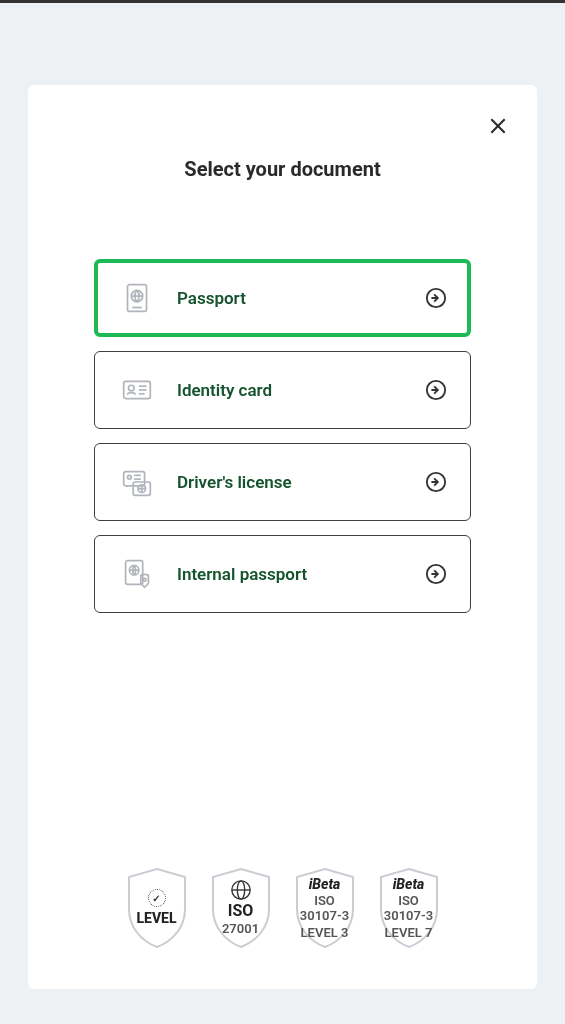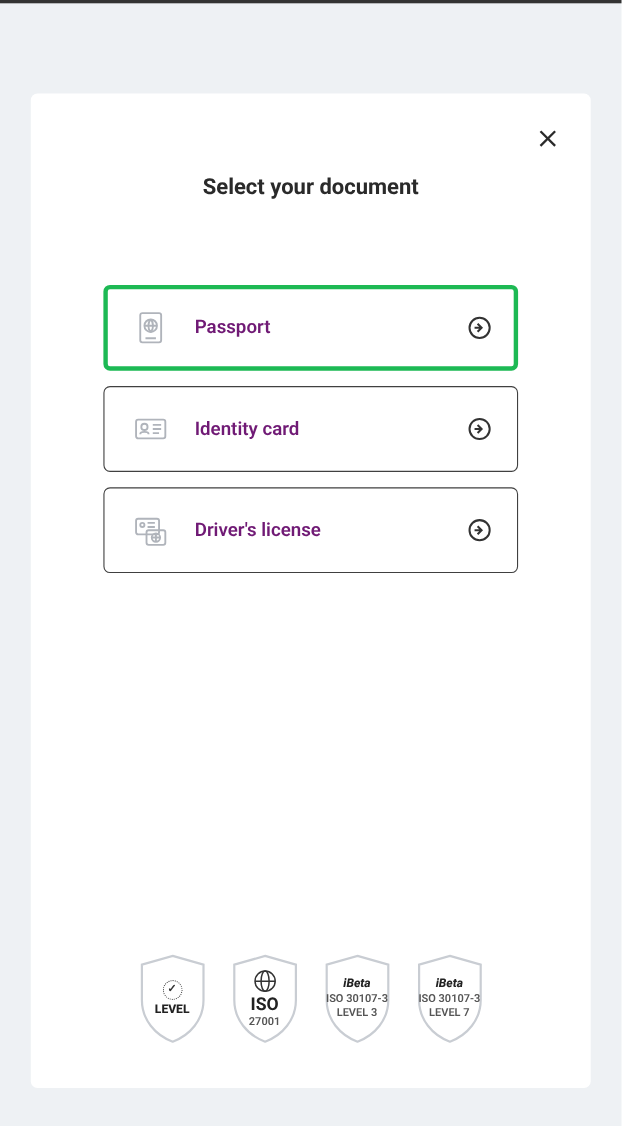--- a/index.html
+++ b/index.html
@@ -66,21 +66,21 @@
       display: flex;
       align-items: center;
       justify-content: center;
       flex-shrink: 0;
     }
     .option-icon svg { width: 38px; height: 38px; stroke: #b0b4bb; fill: none; }
     .option-label {
       flex: 1;
       font-size: 17px;
       font-weight: 600;
-      color: #701a75;
+      color: #14532d;
     }
     .option-arrow {
       width: 24px;
       height: 24px;
       display: flex;
       align-items: center;
       justify-content: center;
       flex-shrink: 0;
     }
     .option-arrow svg { width: 22px; height: 22px; stroke: #333; fill: none; stroke-width:2; }
@@ -111,23 +111,23 @@
       flex-direction: column;
       align-items: center;
       justify-content: center;
       font-size: 9px;
       font-weight: 700;
       color: #222;
       text-align: center;
       line-height: 1.15;
       padding: 0 6px;
     }
-    .badge-content .main { font-size: 11px; font-weight: 800; }
+    .badge-content .main { font-size: 14px; font-weight: 800; }
     .badge-content .mainlg { font-size: 16px; font-weight: 700; }
-    .badge-content .sub { font-size: 10px; font-weight: 600; color: #555; margin-top: 2px; }
+    .badge-content .sub { font-size: 13px; font-weight: 600; color: #555; margin-top: 2px; }
     .badge-content .ibeta-i { font-style: italic; font-weight: 800; }
     .badge svg.bgshield { position: absolute; top:0; left:0; width:100%; height:100%; }
     .gdpr-check { width: 18px; height: 18px; border: 1.5px dotted #444; border-radius: 50%; display:flex; align-items:center; justify-content:center; margin-bottom: 3px;}
     .gdpr-check::after { content:"✓"; font-size: 10px; color:#333; }
     .iso-globe { width: 22px; height: 22px; margin-bottom: 1px; }
   </style>
 </head>
 <body>
 
 <div class="modal">
@@ -197,20 +197,39 @@
       </span>
       <span class="option-label">Driver's license</span>
       <span class="option-arrow">
         <svg viewBox="0 0 24 24">
             <circle cx="12" cy="12" r="10"></circle>
             <path d="M10 8 L14 12 L10 16 M7 12 H14"></path>
           </svg>
       </span>
     </div>
 
+    <div class="option">
+      <span class="option-icon">
+        <svg viewBox="0 0 40 40" stroke-width="1.8">
+          <rect x="8" y="6" width="18" height="25" rx="2"></rect>
+          <circle cx="17" cy="16" r="5"></circle>
+          <line x1="12" y1="16" x2="22" y2="16"></line>
+          <path d="M17 11 C15 13 15 19 17 21 M17 11 C19 13 19 19 17 21"></path>
+          <path d="M24 22 C24 20 32 20 32 22 L32 30 L28 34 L24 30 Z"></path>
+          <circle cx="28" cy="26" r="1.5"></circle>
+        </svg>
+      </span>
+      <span class="option-label">Internal passport</span>
+      <span class="option-arrow">
+        <svg viewBox="0 0 24 24">
+            <circle cx="12" cy="12" r="10"></circle>
+            <path d="M10 8 L14 12 L10 16 M7 12 H14"></path>
+          </svg>
+      </span>
+    </div>
 
   </div>
 
   <div class="badges">
 
     <div class="badge">
       <svg class="bgshield" viewBox="0 0 72 86">
           <path class="shield-path" d="M36 4 L64 12 L64 44 C64 62 52 76 36 82 C20 76 8 62 8 44 L8 12 Z"></path>
         </svg>
       <div class="badge-content">

